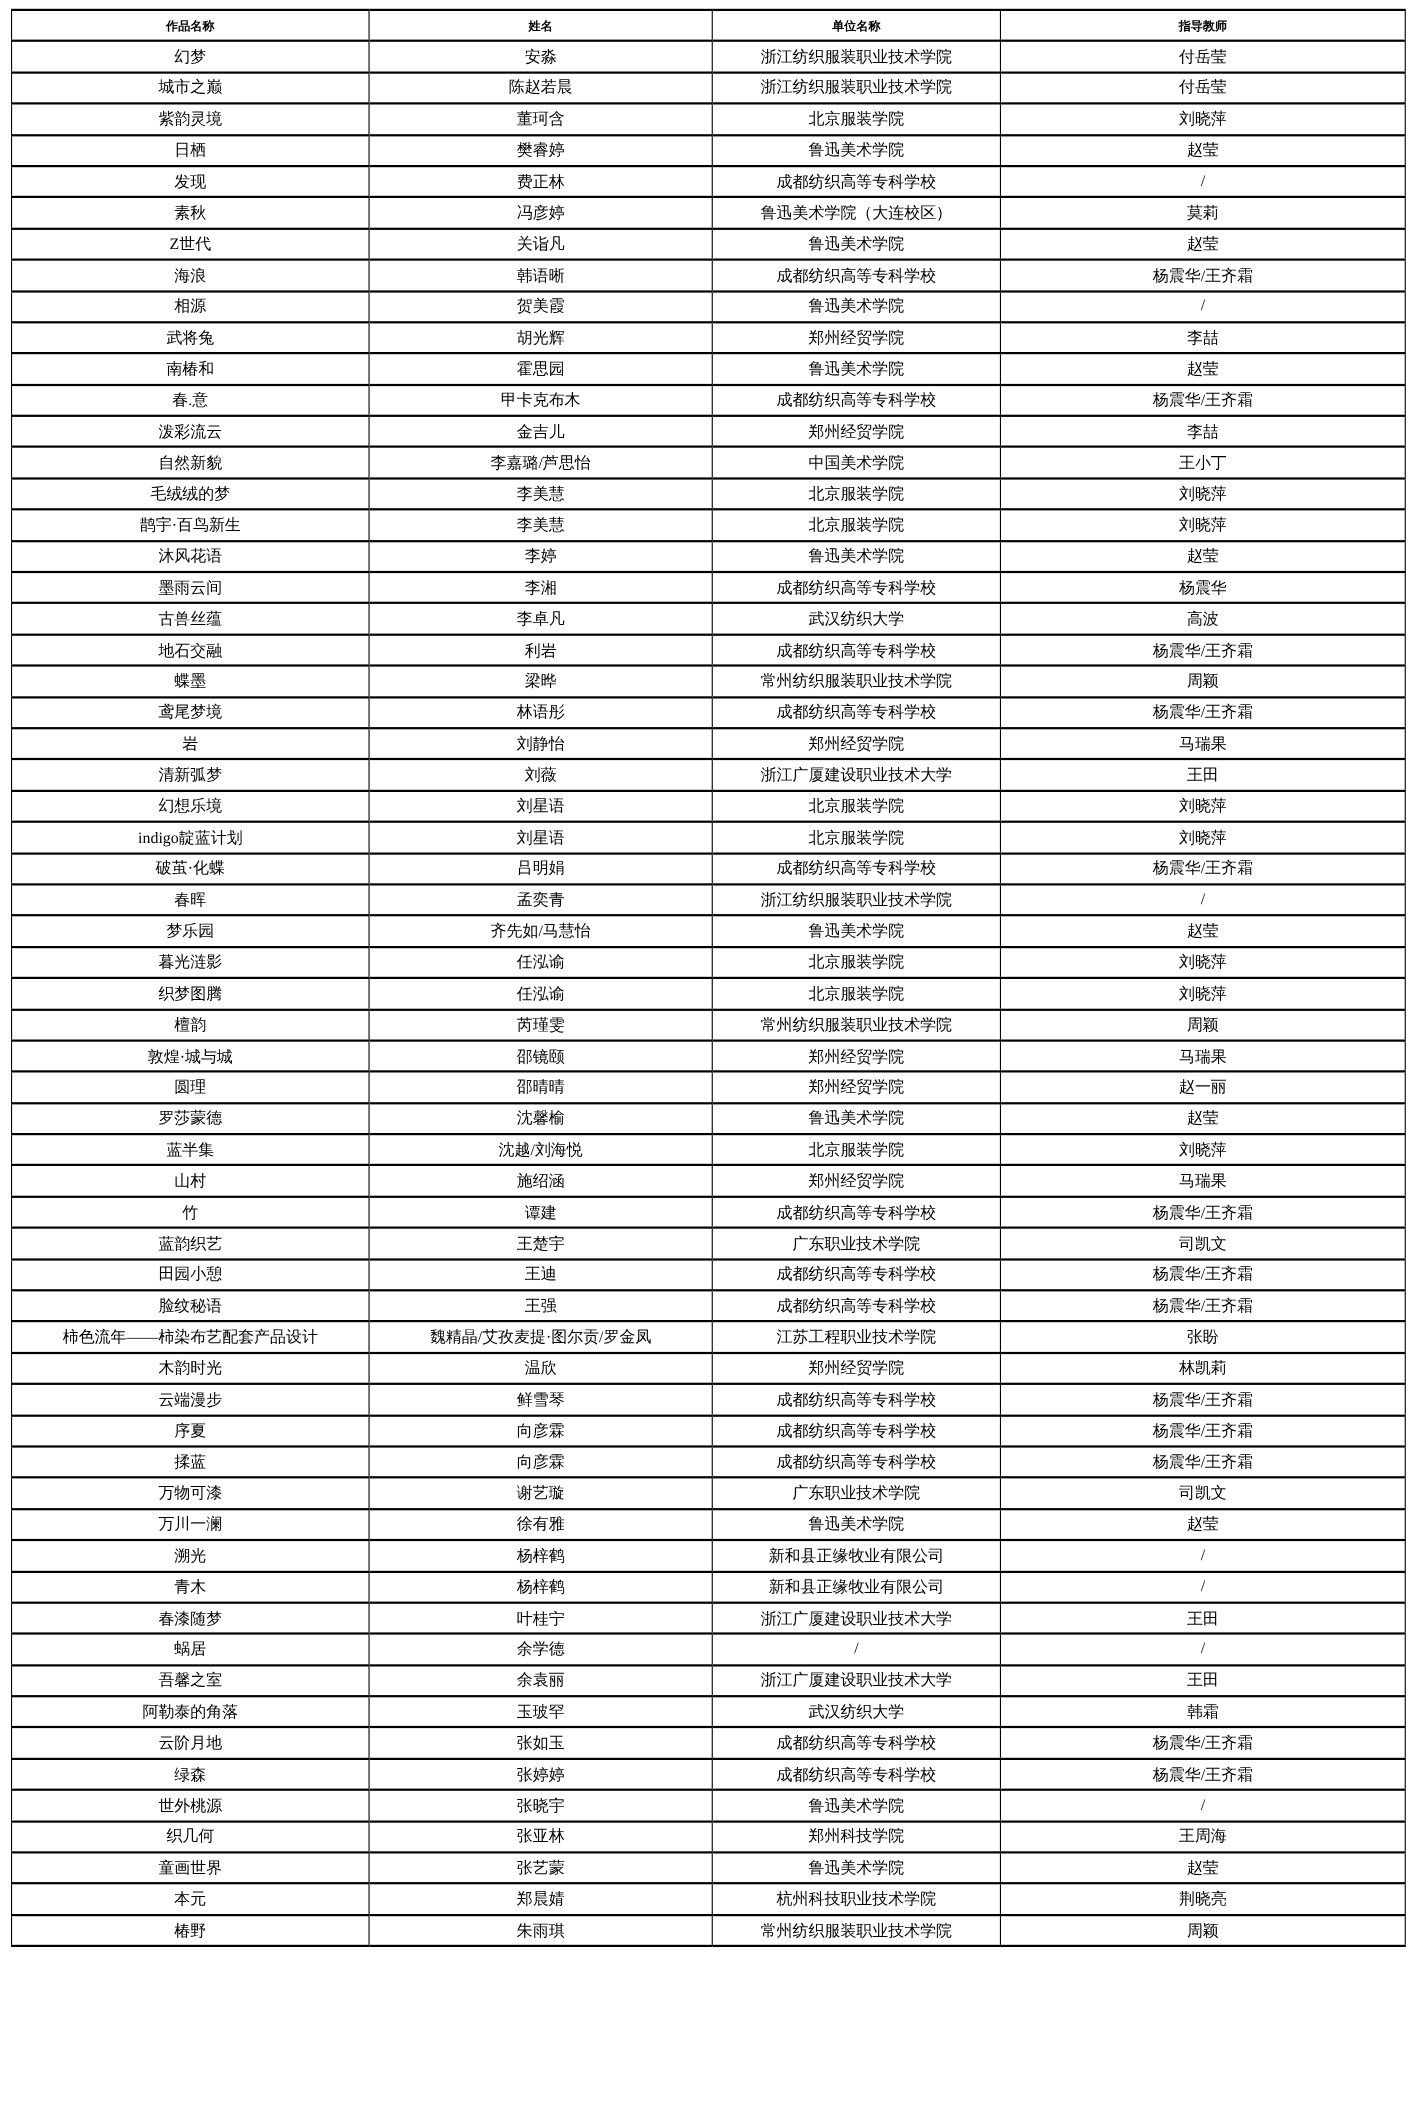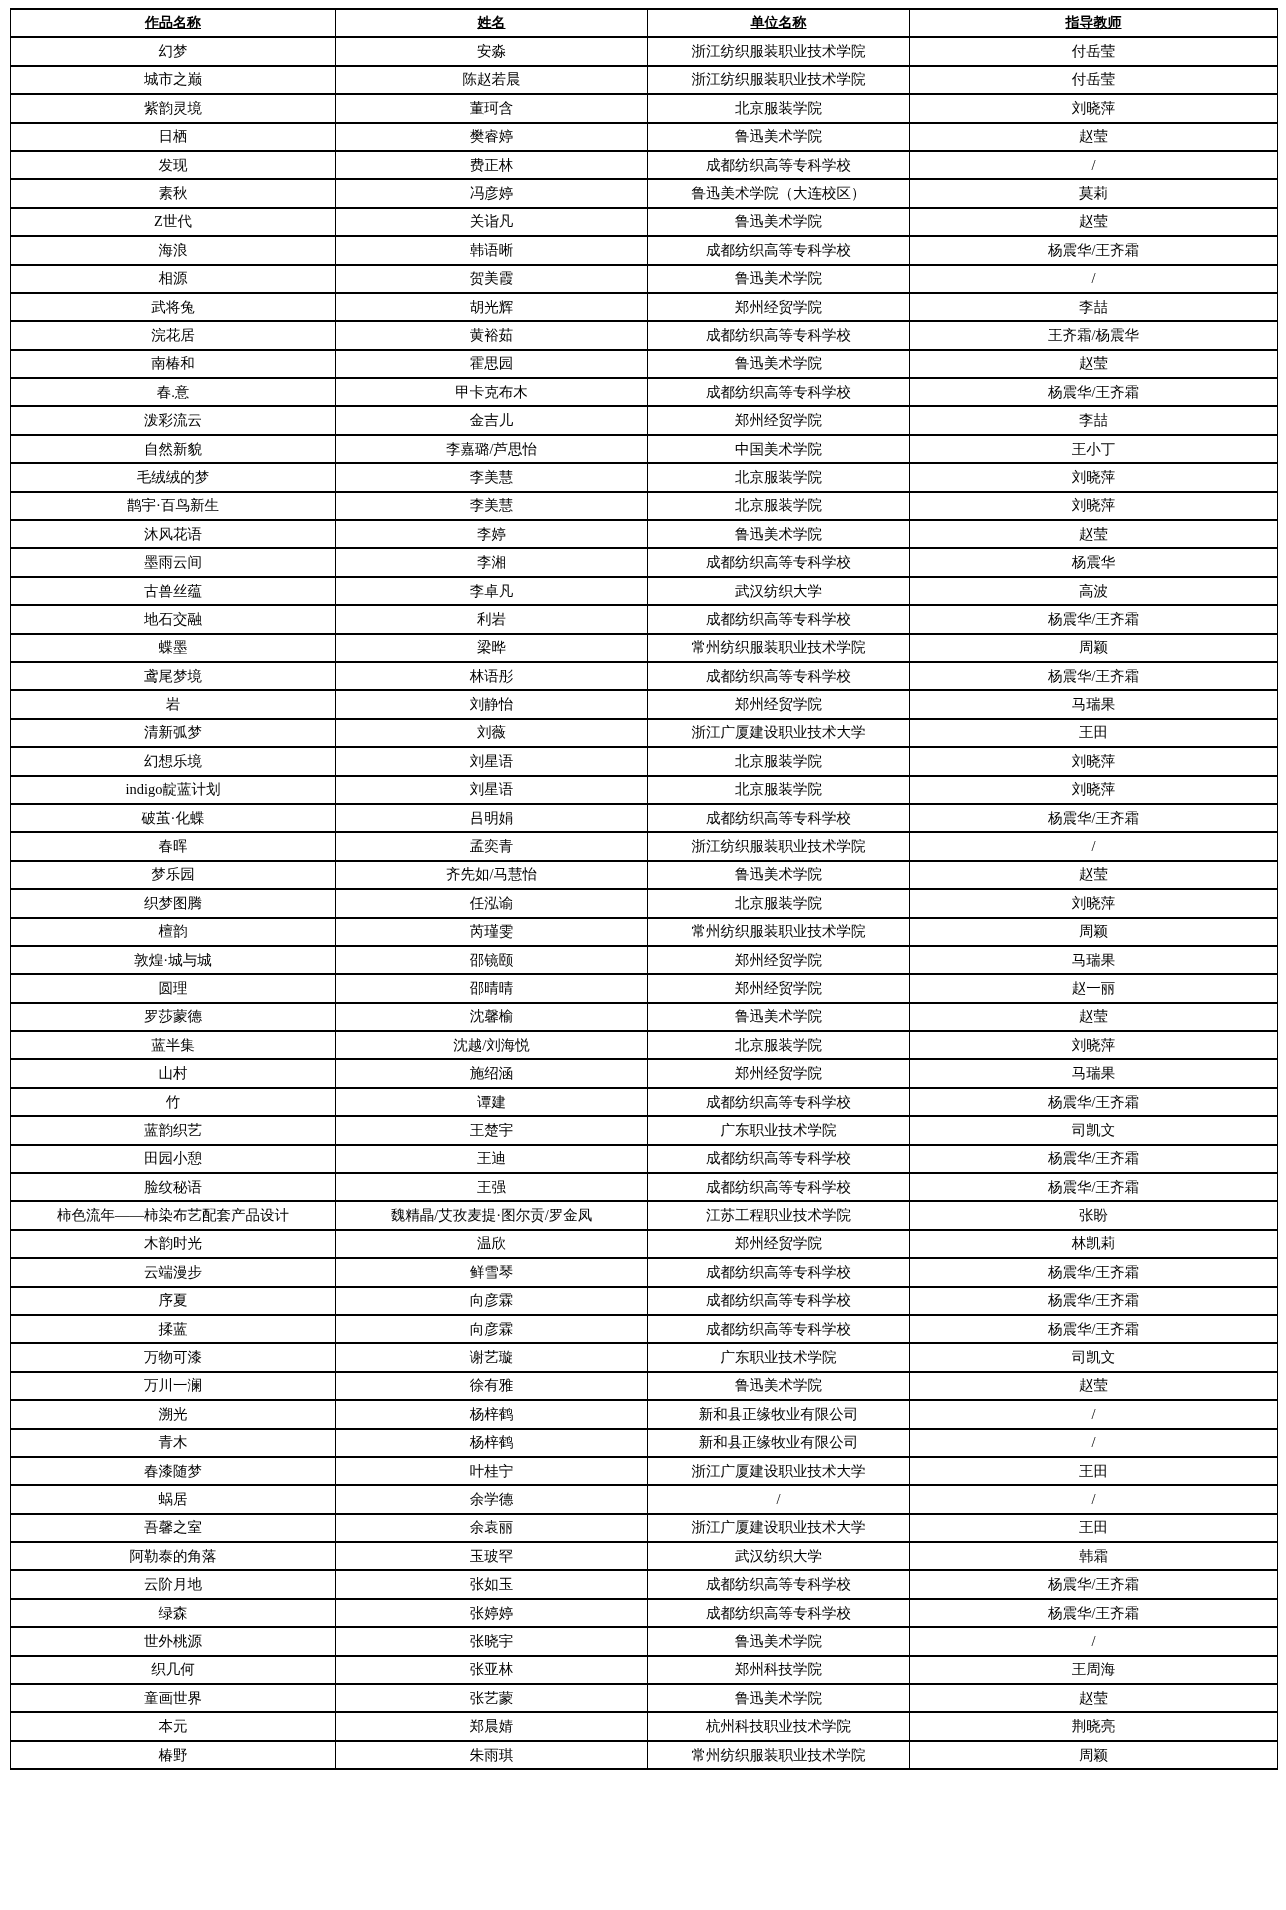--- a/index.html
+++ b/index.html
@@ -33,22 +33,21 @@
     padding: 0 2px;
     text-align: center;
     vertical-align: middle;
     color: #000000;
     overflow: hidden;
     white-space: nowrap;
   }
   .doc-table th {
     font-family: "Liberation Sans", sans-serif;
     font-weight: bold;
-    font-size: 14px;
-    text-decoration: underline;
+    font-size: 11px;
   }
   .doc-table td {
     font-family: "Liberation Serif", serif;
     font-weight: normal;
     font-size: 14.5px;
   }
 </style>
 </head>
 <body>
 
@@ -123,26 +122,20 @@
           <td>鲁迅美术学院</td>
           <td>/</td>
         </tr>
         <tr>
           <td>武将兔</td>
           <td>胡光辉</td>
           <td>郑州经贸学院</td>
           <td>李喆</td>
         </tr>
         <tr>
-          <td>浣花居</td>
-          <td>黄裕茹</td>
-          <td>成都纺织高等专科学校</td>
-          <td>王齐霜/杨震华</td>
-        </tr>
-        <tr>
           <td>南椿和</td>
           <td>霍思园</td>
           <td>鲁迅美术学院</td>
           <td>赵莹</td>
         </tr>
         <tr>
           <td>春.意</td>
           <td>甲卡克布木</td>
           <td>成都纺织高等专科学校</td>
           <td>杨震华/王齐霜</td>
@@ -241,20 +234,26 @@
           <td>春晖</td>
           <td>孟奕青</td>
           <td>浙江纺织服装职业技术学院</td>
           <td>/</td>
         </tr>
         <tr>
           <td>梦乐园</td>
           <td>齐先如/马慧怡</td>
           <td>鲁迅美术学院</td>
           <td>赵莹</td>
+        </tr>
+        <tr>
+          <td>暮光涟影</td>
+          <td>任泓谕</td>
+          <td>北京服装学院</td>
+          <td>刘晓萍</td>
         </tr>
         <tr>
           <td>织梦图腾</td>
           <td>任泓谕</td>
           <td>北京服装学院</td>
           <td>刘晓萍</td>
         </tr>
         <tr>
           <td>檀韵</td>
           <td>芮瑾雯</td>

